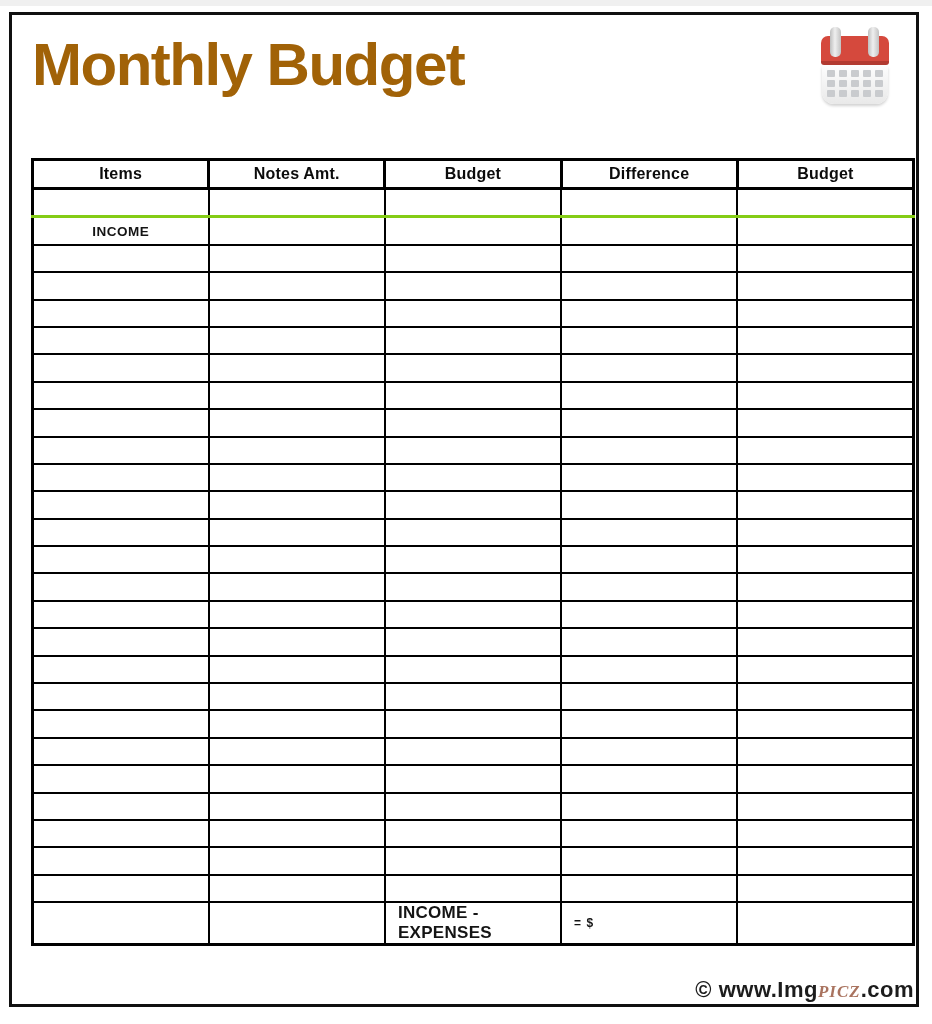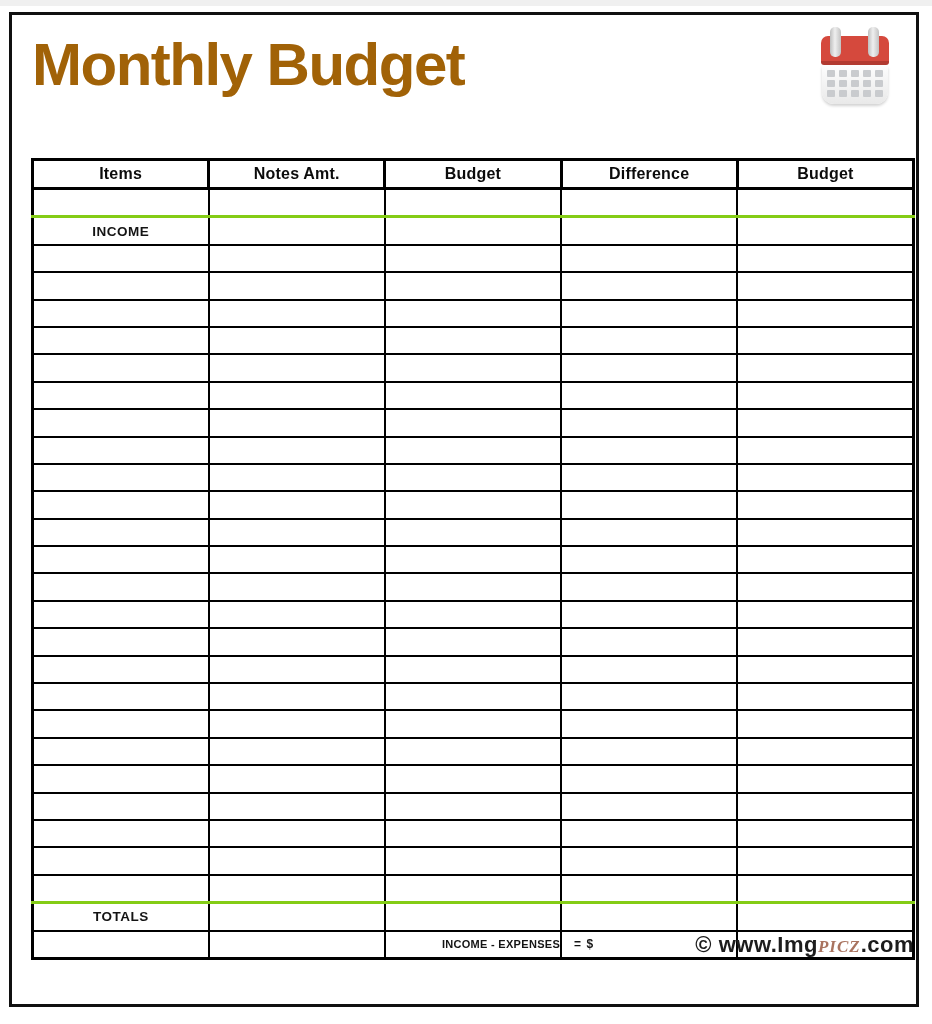--- a/index.html
+++ b/index.html
@@ -57,25 +57,25 @@
   }
   table.budget td{
     border:2px solid #000;height:25.4px;padding:0;background:#ffffff;
     font-size:12px;
   }
   tr.section-row td{border-top:3px solid #84cc16;}
   tr.section-row td:first-child{
     font-weight:bold;font-size:13.5px;text-align:center;letter-spacing:0.5px;color:#141414;
   }
   tr.formula-row td{font-weight:bold;color:#141414;}
-  tr.formula-row td:nth-child(3){font-size:11px;text-align:right;padding-left:12px;letter-spacing:0.3px;}
+  tr.formula-row td:nth-child(3){font-size:17px;text-align:left;padding-left:12px;letter-spacing:0.3px;}
   tr.formula-row td:nth-child(4){font-size:12px;text-align:left;padding-left:12px;letter-spacing:1px;}
   
   .watermark{
-    position:absolute;right:18px;top:932px;white-space:nowrap;
+    position:absolute;right:18px;top:977px;white-space:nowrap;
     font-size:22px;font-weight:bold;color:var(--wm-text,#1c1c1c);letter-spacing:0.5px;
   }
   .watermark .brand{
     font-family:"Liberation Serif",serif;font-style:italic;font-weight:bold;
     font-size:17px;letter-spacing:1px;color:var(--wm-brand,#a9735f);
   }
 </style>
 </head>
 <body>
 
@@ -303,27 +303,20 @@
           <td></td>
           <td></td>
         </tr>
         <tr>
           <td></td>
           <td></td>
           <td></td>
           <td></td>
           <td></td>
         </tr>
-        <tr class="section-row">
-          <td>TOTALS</td>
-          <td></td>
-          <td></td>
-          <td></td>
-          <td></td>
-        </tr>
         <tr class="formula-row">
           <td></td>
           <td></td>
           <td>INCOME - EXPENSES</td>
           <td>= $</td>
           <td></td>
         </tr>
       </tbody>
   </table>
 

